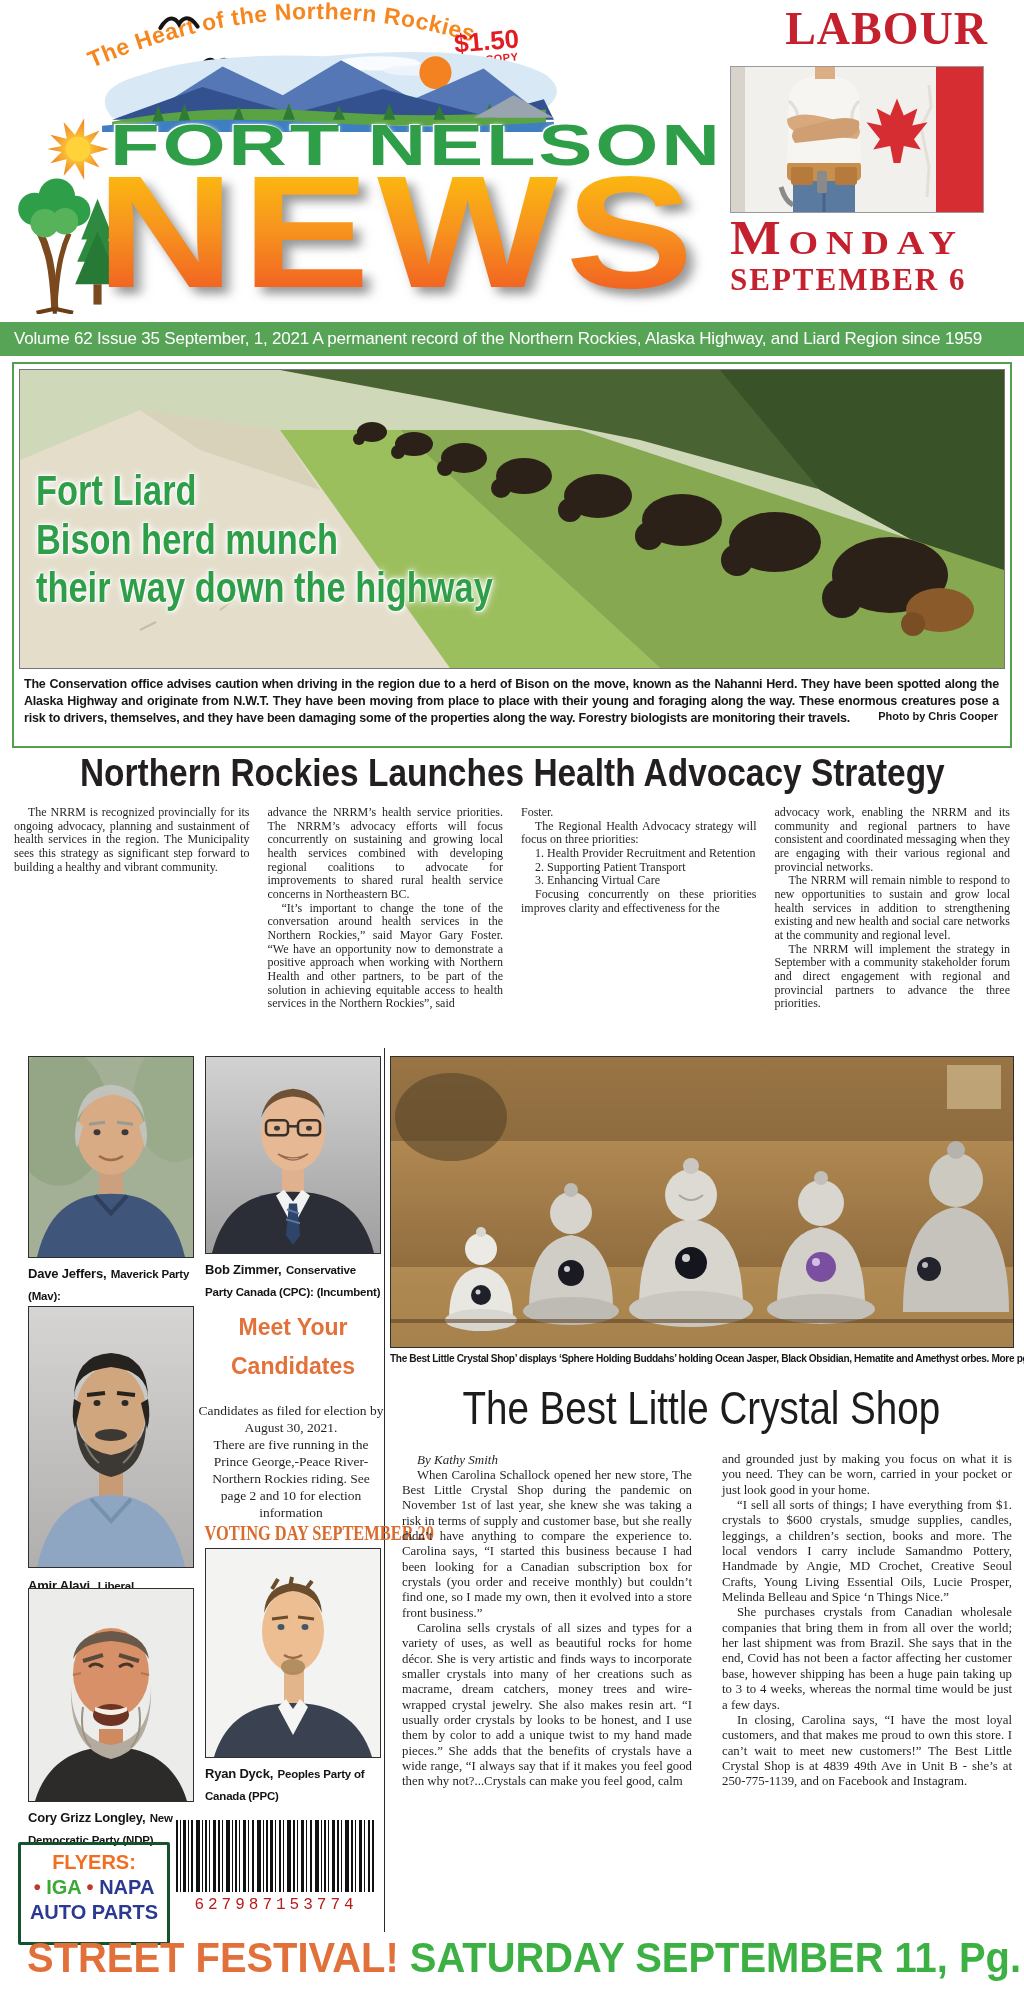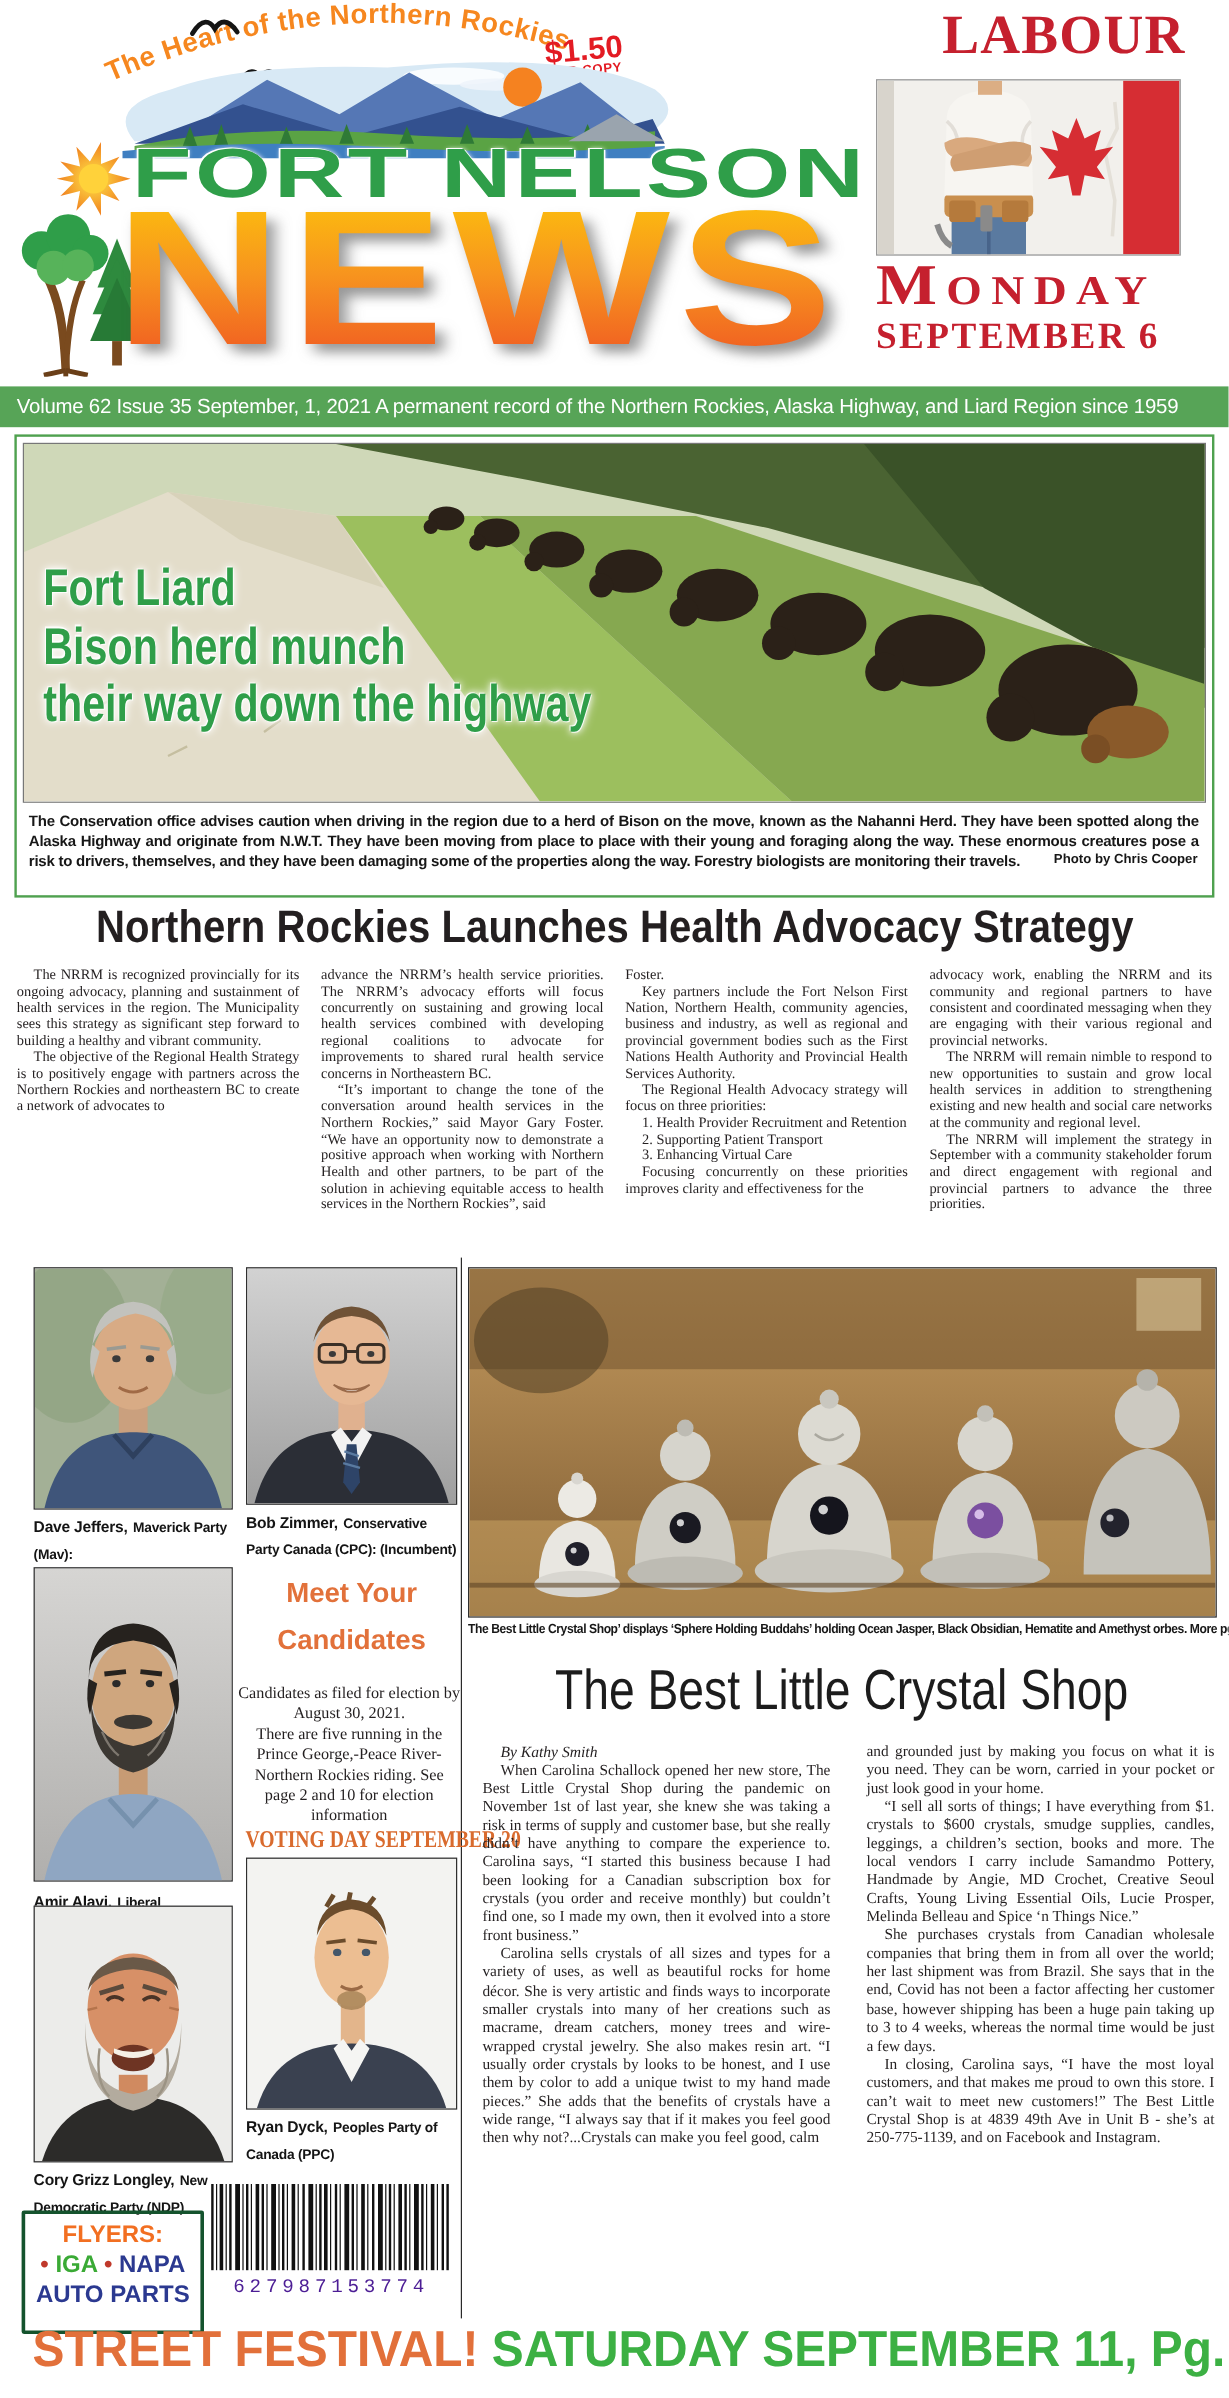--- a/index.html
+++ b/index.html
@@ -74,21 +74,21 @@
 
   
   .flyers-box{border:3px solid #14532d;border-radius:2px;text-align:center;
     font-family:"Liberation Sans",sans-serif;font-weight:700;line-height:1.25;padding-top:5px;}
   .flyers-box .t{color:#f26f21;font-size:20px;}
   .flyers-box .l2{font-size:20px;}
   .flyers-box .bullet{color:#c0392b;}
   .flyers-box .iga{color:#3aaa35;}
   .flyers-box .blue{color:#2b3990;}
   .barcode-digits{font-family:"Liberation Mono","DejaVu Sans Mono",monospace;font-size:16px;
-    letter-spacing:4px;text-align:center;color:#4c1d95;}
+    letter-spacing:4px;text-align:center;color:#b91c1c;}
   .footer-banner{width:100%;text-align:center;font-family:"Liberation Sans",sans-serif;
     font-weight:900;font-size:42px;white-space:nowrap;}
   .footer-banner .inner{display:inline-block;transform:scaleX(.95);transform-origin:center top;}
   .footer-banner .left{color:#e2703a;}
   .footer-banner .right{color:#3cb043;}
 </style>
 </head>
 <body>
 
 <div class="page">
@@ -241,29 +241,27 @@
     <div class="abs bison-credit" style="right:12px;top:346px;width:300px;">Photo by Chris Cooper</div>
   </section>
 
   <section>
     <div class="abs health-headline" style="left:0;top:752px;">
       <span>Northern Rockies Launches Health Advocacy Strategy</span>
     </div>
     <div class="abs cols" style="left:14px;top:806px;width:996px;">
       <div class="col">
           <p>The NRRM is recognized provincially for its ongoing advocacy, planning and sustainment of health services in the region. The Municipality sees this strategy as significant step forward to building a healthy and vibrant community.</p>
-          <p>The objective of the Regional Health Strategy is to positively engage with partners across the Northern Rockies and northeastern BC to create a network of advocates to</p>
         </div>
       <div class="col cont">
           <p>advance the NRRM’s health service priorities. The NRRM’s advocacy efforts will focus concurrently on sustaining and growing local health services combined with developing regional coalitions to advocate for improvements to shared rural health service concerns in Northeastern BC.</p>
           <p>“It’s important to change the tone of the conversation around health services in the Northern Rockies,” said Mayor Gary Foster. “We have an opportunity now to demonstrate a positive approach when working with Northern Health and other partners, to be part of the solution in achieving equitable access to health services in the Northern Rockies”, said</p>
         </div>
       <div class="col cont">
           <p>Foster.</p>
-          <p>Key partners include the Fort Nelson First Nation, Northern Health, community agencies, business and industry, as well as regional and provincial government bodies such as the First Nations Health Authority and Provincial Health Services Authority.</p>
           <p>The Regional Health Advocacy strategy will focus on three priorities:</p>
           <p>1. Health Provider Recruitment and Retention</p>
           <p>2. Supporting Patient Transport</p>
           <p>3. Enhancing Virtual Care</p>
           <p>Focusing concurrently on these priorities improves clarity and effectiveness for the</p>
         </div>
       <div class="col cont">
           <p>advocacy work, enabling the NRRM and its community and regional partners to have consistent and coordinated messaging when they are engaging with their various regional and provincial networks.</p>
           <p>The NRRM will remain nimble to respond to new opportunities to sustain and grow local health services in addition to strengthening existing and new health and social care networks at the community and regional level.</p>
           <p>The NRRM will implement the strategy in September with a community stakeholder forum and direct engagement with regional and provincial partners to advance the three priorities.</p>

